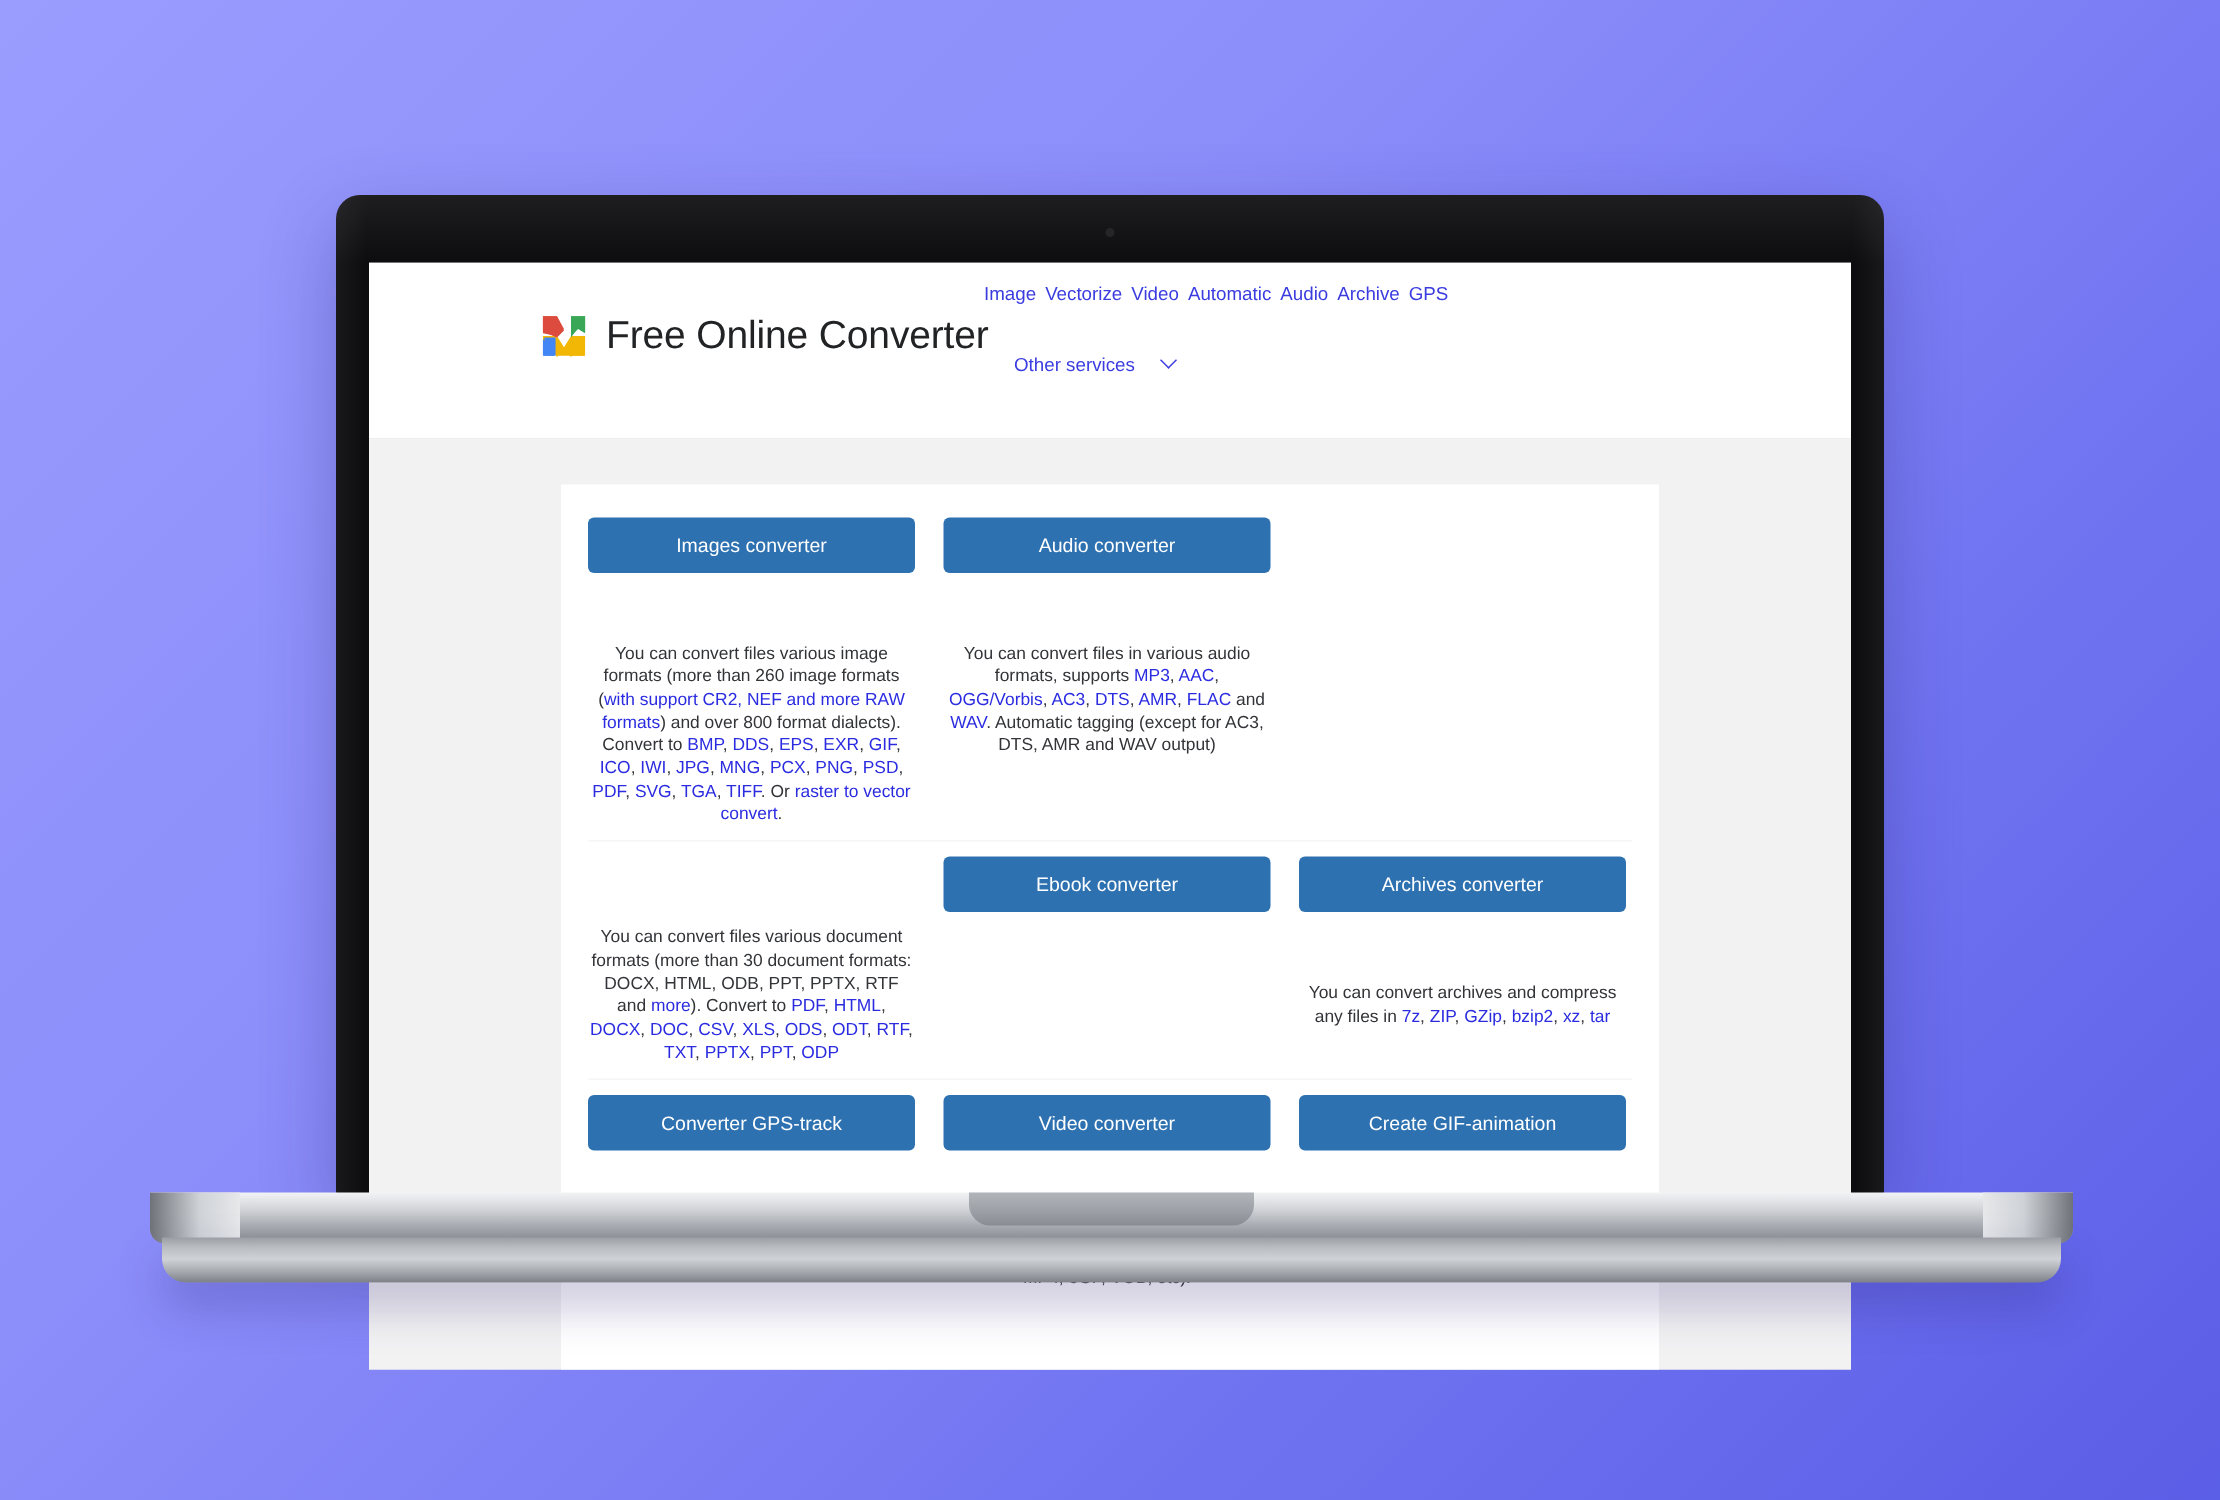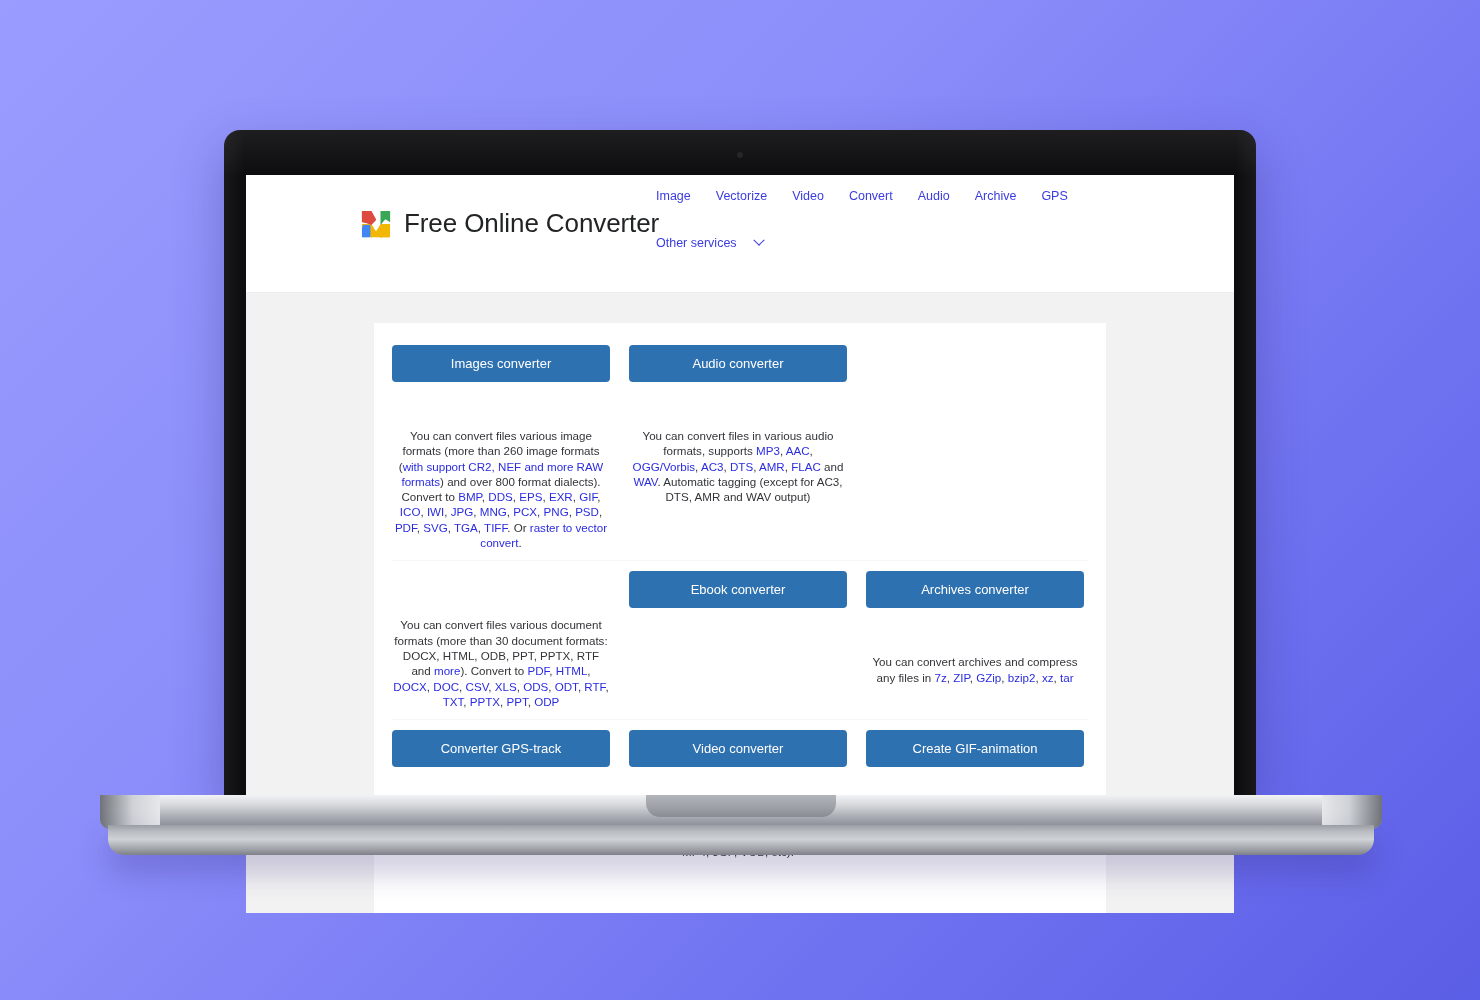--- a/index.html
+++ b/index.html
@@ -152,32 +152,32 @@
     font-weight: 400;
     letter-spacing: -0.1px;
     white-space: nowrap;
   }
 
   .nav-top {
     position: absolute;
     left: 410px;
     top: 14px;
     display: flex;
-    gap: 25px;
+    gap: 6px;
     align-items: center;
   }
   .nav-top a {
     color: #3b3ce0;
     font-size: 12.5px;
     text-decoration: none;
     white-space: nowrap;
   }
   .nav-second {
     position: absolute;
-    left: 410px;
+    left: 430px;
     top: 61px;
     display: flex;
     align-items: center;
     gap: 18px;
   }
   .nav-second a {
     color: #3b3ce0;
     font-size: 12.5px;
     text-decoration: none;
     white-space: nowrap;
@@ -273,21 +273,21 @@
                 <polygon points="11,17 16,25 21,17 30,17 30,30 12,30" fill="#f2b705"></polygon>
               </svg>
             </span>
             <span class="brand-title">Free Online Converter</span>
           </a>
 
           <div class="nav-top">
             <a href="#">Image</a>
             <a href="#">Vectorize</a>
             <a href="#">Video</a>
-            <a href="#">Convert</a>
+            <a href="#">Automatic</a>
             <a href="#">Audio</a>
             <a href="#">Archive</a>
             <a href="#">GPS</a>
           </div>
 
           <div class="nav-second">
             <a href="#">Other services</a>
             <span class="chev"></span>
           </div>
         </div>

